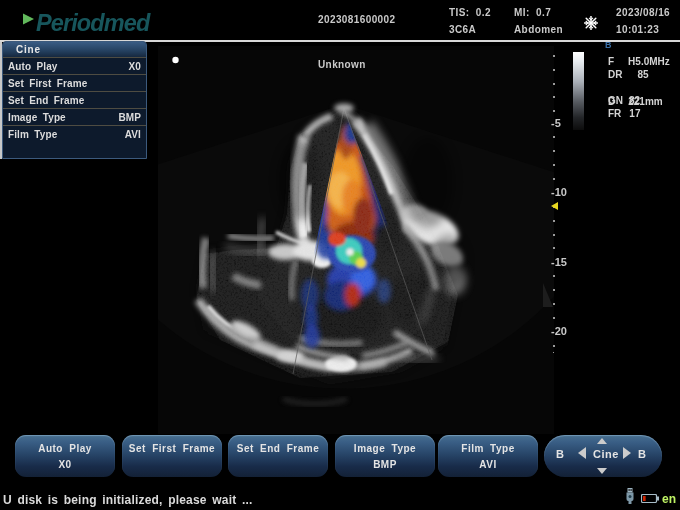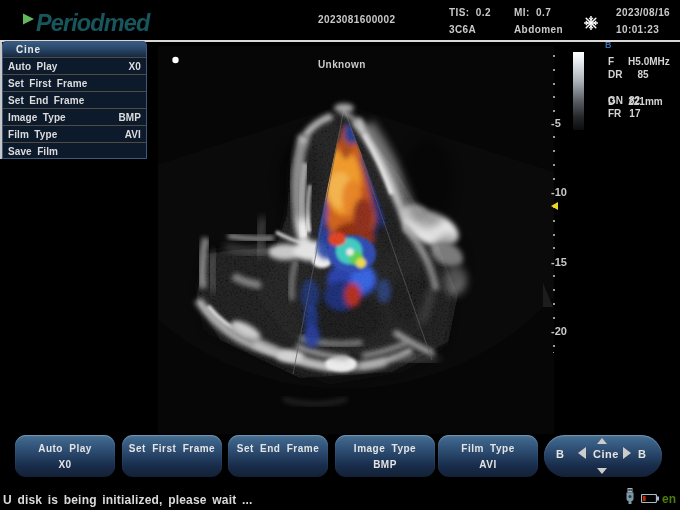--- a/index.html
+++ b/index.html
@@ -35,21 +35,21 @@
        color:#e4e4e4;font-size:10px;font-weight:bold;text-align:center;letter-spacing:0.5px;word-spacing:3px;}
   .btn .l1{position:absolute;top:8px;width:100%;}
   .btn .l2{position:absolute;top:24px;width:100%;}
   #pill{position:absolute;left:544px;top:435px;width:118px;height:42px;border-radius:21px;
        background:linear-gradient(#49708f 0%,#3a5f86 16%,#284669 45%,#182b49 75%,#132136 100%);
        box-shadow:inset 0 1px 1px rgba(150,185,215,.55), 0 1px 2px #000;
        color:#e4e4e4;font-weight:bold;}
   .tri{position:absolute;width:0;height:0;}
   
   #status{left:3px;top:493px;color:#dadada;font-size:12px;font-weight:bold;letter-spacing:0.2px;word-spacing:2px;}
-  #en{left:662px;top:492px;color:#4d7c0f;font-size:12px;font-weight:bold;}
+  #en{left:662px;top:492px;color:#bef264;font-size:12px;font-weight:bold;}
 </style>
 </head>
 <body>
 
 <svg class="abs" id="echo" width="680" height="510" viewBox="0 0 680 510" style="left:0;top:0">
   <defs>
     <clipPath id="fan">
         <path d="M344,104 L73,192 A285,285 0 0 0 615,192 Z"></path>
       </clipPath>
     <clipPath id="wedge">
@@ -257,23 +257,20 @@
       <span class="lab">Set End Frame</span>
     </div>
   <div class="mrow" style="top:66px;">
       <span class="lab">Image Type</span>
       <span class="val">BMP</span>
     </div>
   <div class="mrow" style="top:83px;">
       <span class="lab">Film Type</span>
       <span class="val">AVI</span>
     </div>
-  <div class="mrow" style="top:100px;">
-      <span class="lab">Save Film</span>
-    </div>
 </div>
 
 <div class="abs" id="graybar"></div>
 <div class="abs b" style="left:605px;top:40px;color:#3a6ea5;font-size:9px;">B</div>
 <div class="abs param" style="left:608px;top:56px;">F<span style="margin-left:14px;">H5.0MHz</span></div>
 <div class="abs param" style="left:608px;top:69px;">DR<span style="margin-left:7px;padding-left:8px;">85</span></div>
 <div class="abs param" style="left:608px;top:96px;">D<span style="margin-left:13px;">221mm</span></div>
 <div class="abs param" style="left:608px;top:95px;">GN<span style="margin-left:6px;">82</span></div>
 <div class="abs param" style="left:608px;top:108px;">FR<span style="margin-left:8px;">17</span></div>
 <div class="abs rnum" style="left:551px;top:117px;">-5</div>

